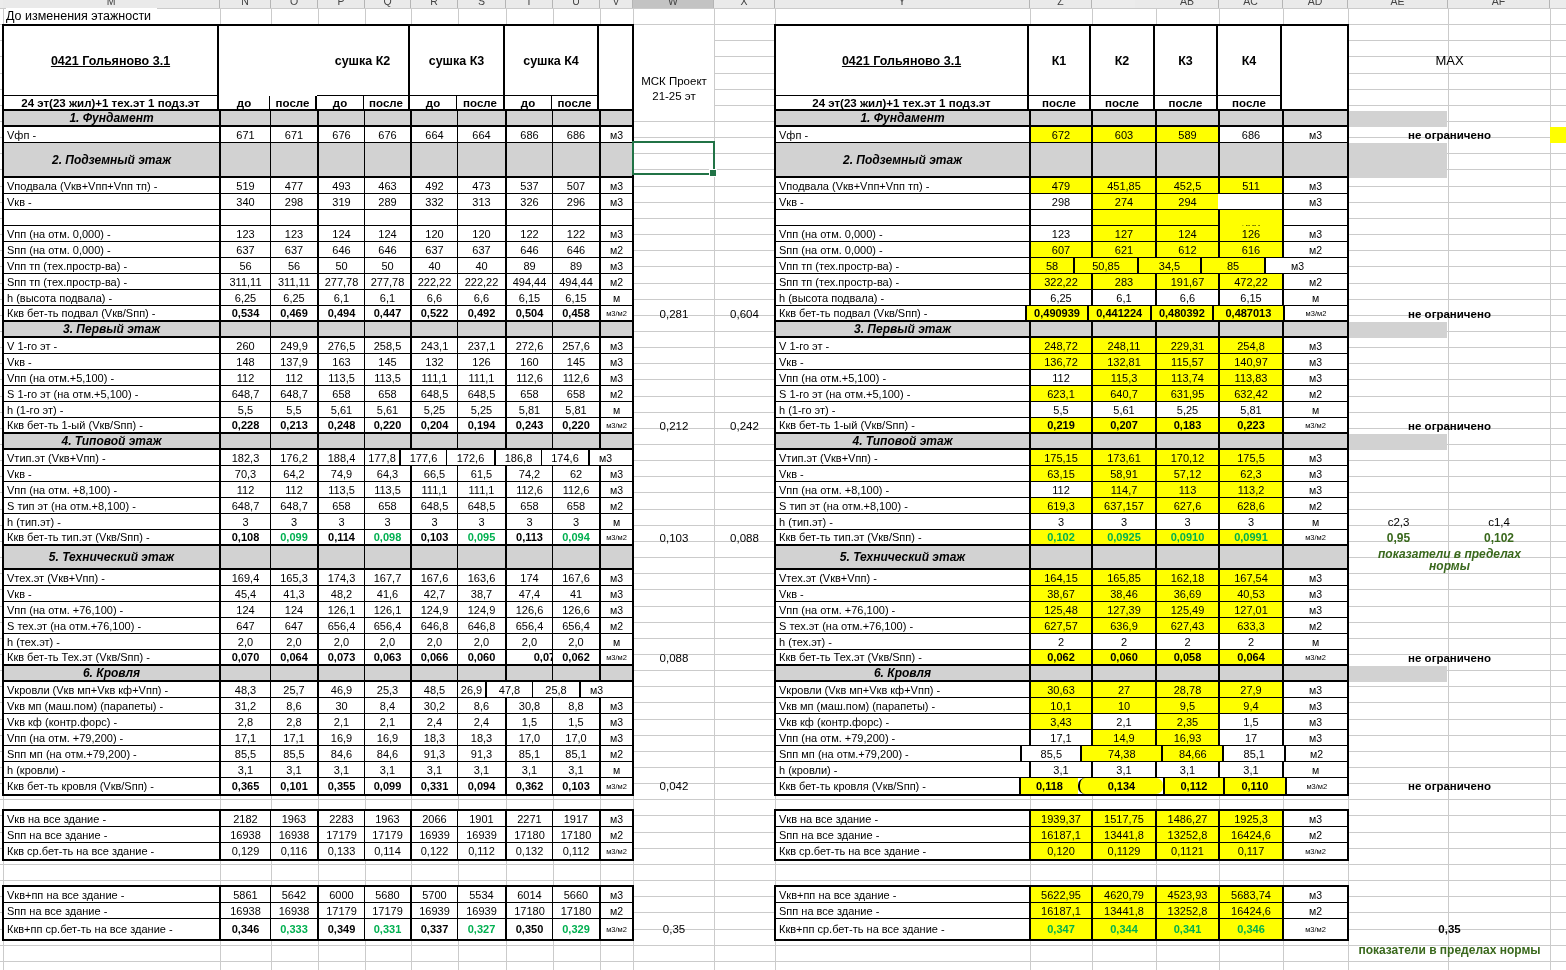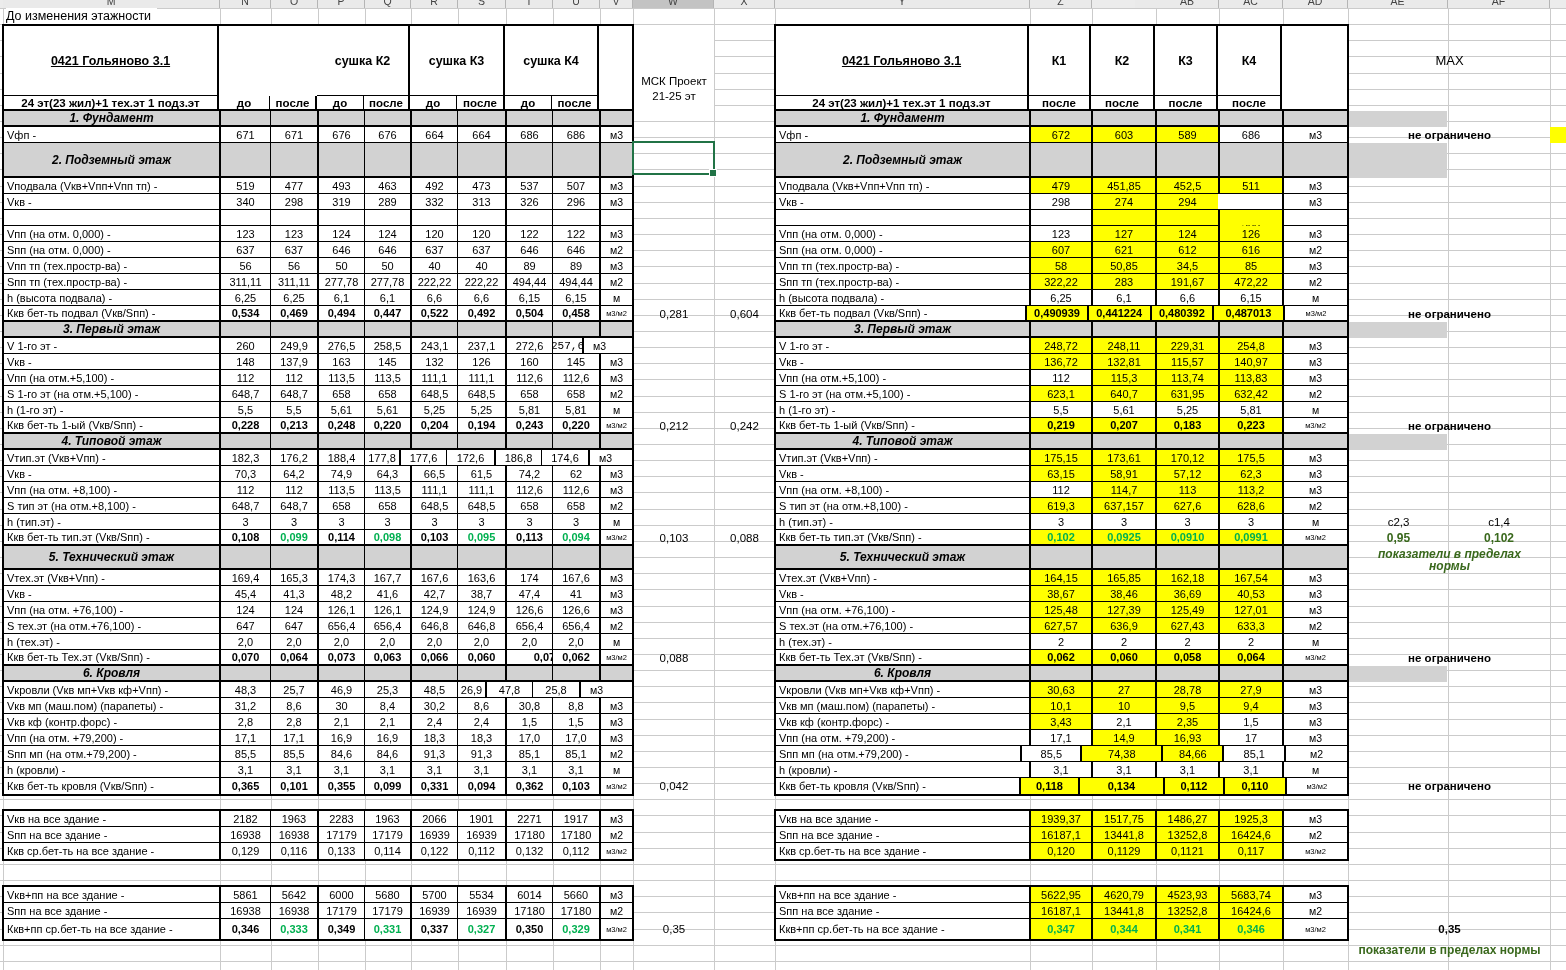--- a/index.html
+++ b/index.html
@@ -305,21 +305,21 @@
       </div>
       <div class="trow" style="height: 16px;">
         <div class="cell lab" style="width: 215px;">V 1-го эт -</div>
         <div class="cell bl2 val" style="width: 51px;">260</div>
         <div class="cell val" style="width: 47px;">249,9</div>
         <div class="cell bl2 val" style="width: 47px;">276,5</div>
         <div class="cell val" style="width: 46px;">258,5</div>
         <div class="cell bl2 val" style="width: 47px;">243,1</div>
         <div class="cell val" style="width: 48px;">237,1</div>
         <div class="cell bl2 val" style="width: 47px;">272,6</div>
-        <div class="cell val" style="width: 30px; font-family: Liberation Mono, monospace;">257,6</div>
+        <div class="cell val" style="width: 47px;">257,6</div>
         <div class="cell bl2 unit" style="width: 33px;">м3</div>
       </div>
       <div class="trow" style="height: 16px;">
         <div class="cell lab" style="width: 215px;">Vкв -</div>
         <div class="cell bl2 val" style="width: 51px;">148</div>
         <div class="cell val" style="width: 47px;">137,9</div>
         <div class="cell bl2 val" style="width: 47px;">163</div>
         <div class="cell val" style="width: 46px;">145</div>
         <div class="cell bl2 val" style="width: 47px;">132</div>
         <div class="cell val" style="width: 48px;">126</div>
@@ -732,21 +732,21 @@
       <div class="trow" style="height: 16px;">
         <div class="cell lab" style="width: 253px;">Sпп (на отм. 0,000) -</div>
         <div class="cell bl2 val yl" style="width: 62px;">607</div>
         <div class="cell bl2 val yl" style="width: 64px;">621</div>
         <div class="cell bl2 val yl" style="width: 63px;">612</div>
         <div class="cell bl2 val yl" style="width: 64px;">616</div>
         <div class="cell bl2 unit" style="width: 65px;">м2</div>
       </div>
       <div class="trow" style="height: 16px;">
         <div class="cell lab" style="width: 253px;">Vпп тп (тех.простр-ва) -</div>
-        <div class="cell bl2 val yl" style="width: 62px;">58</div>
+        <div class="cell bl2 val yl" style="width: 44px;">58</div>
         <div class="cell bl2 val yl" style="width: 64px;">50,85</div>
         <div class="cell bl2 val yl" style="width: 63px;">34,5</div>
         <div class="cell bl2 val yl" style="width: 64px;">85</div>
         <div class="cell bl2 unit" style="width: 65px;">м3</div>
       </div>
       <div class="trow" style="height: 16px;">
         <div class="cell lab" style="width: 253px;">Sпп тп (тех.простр-ва) -</div>
         <div class="cell bl2 val yl" style="width: 62px;">322,22</div>
         <div class="cell bl2 val yl" style="width: 64px;">283</div>
         <div class="cell bl2 val yl" style="width: 63px;">191,67</div>
@@ -989,21 +989,21 @@
         <div class="cell lab" style="width: 253px;">h (кровли) -</div>
         <div class="cell bl2 val" style="width: 62px;">3,1</div>
         <div class="cell bl2 val" style="width: 64px;">3,1</div>
         <div class="cell bl2 val" style="width: 63px;">3,1</div>
         <div class="cell bl2 val" style="width: 64px;">3,1</div>
         <div class="cell bl2 unit" style="width: 65px;">м</div>
       </div>
       <div class="trow bb2" style="height: 16px;">
         <div class="cell lab" style="width: 253px;">Ккв бет-ть кровля (Vкв/Sпп) -</div>
         <div class="cell bl2 val b yl" style="width: 62px;">0,118</div>
-        <div class="cell bl2 val b yl" style="width: 88px;">0,134</div>
+        <div class="cell bl2 val b yl" style="width: 88px; border-radius: 7px;">0,134</div>
         <div class="cell bl2 val b yl" style="width: 63px;">0,112</div>
         <div class="cell bl2 val b yl" style="width: 64px;">0,110</div>
         <div class="cell bl2 unit sm" style="width: 65px;">м3/м2</div>
       </div>
     </div>
     <div class="tbl" style="left: 2px; top: 809px; width: 632px;">
       <div class="trow" style="height: 16px;">
         <div class="cell lab" style="width: 215px;">Vкв на все здание -</div>
         <div class="cell bl2 val" style="width: 51px;">2182</div>
         <div class="cell val" style="width: 47px;">1963</div>

